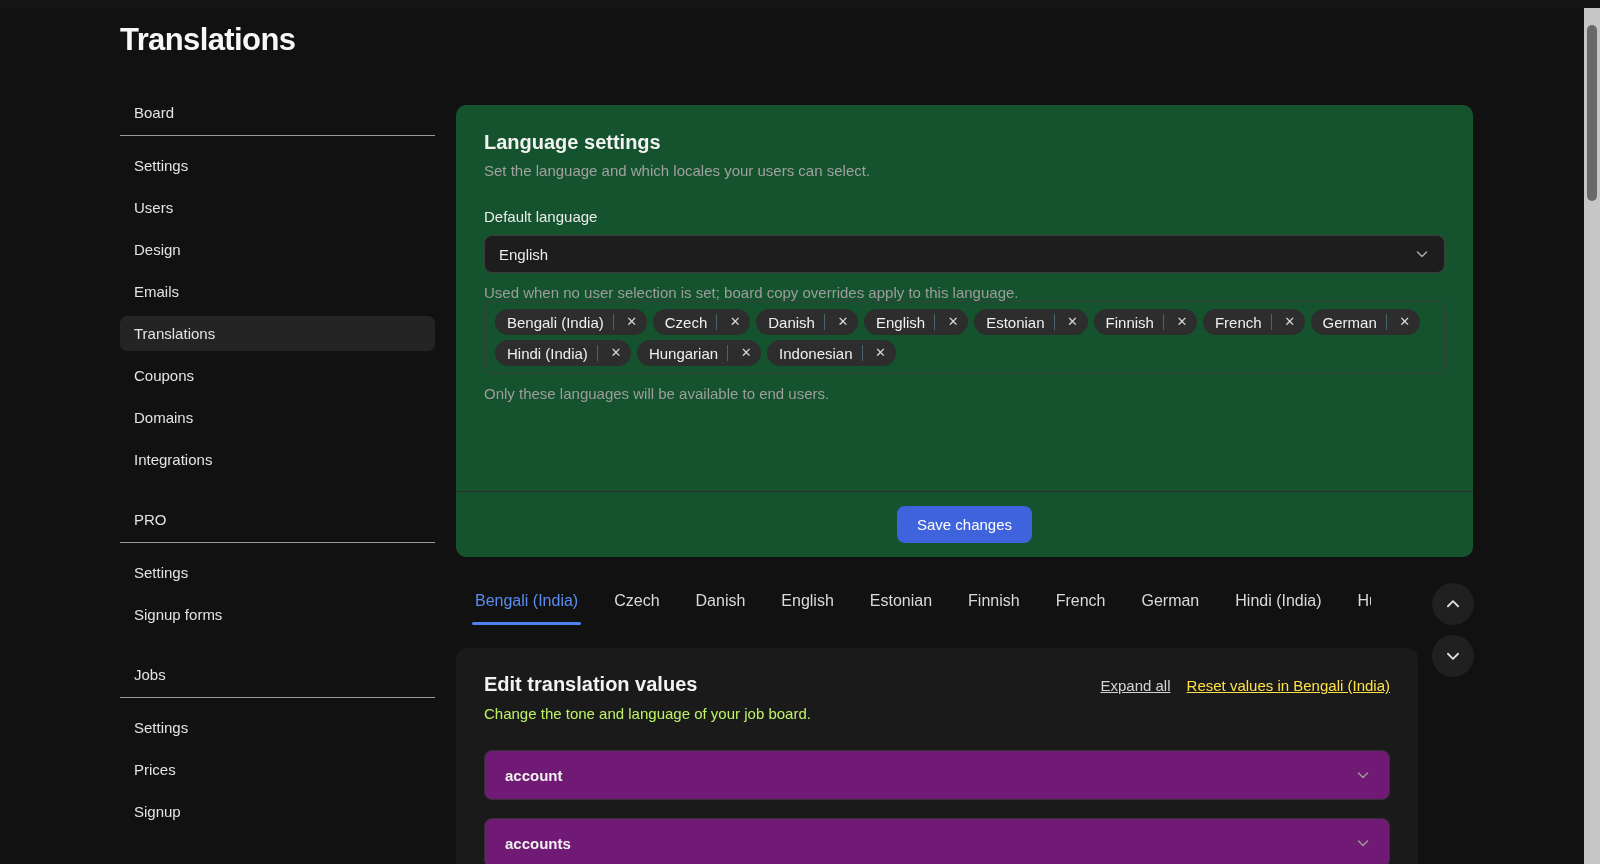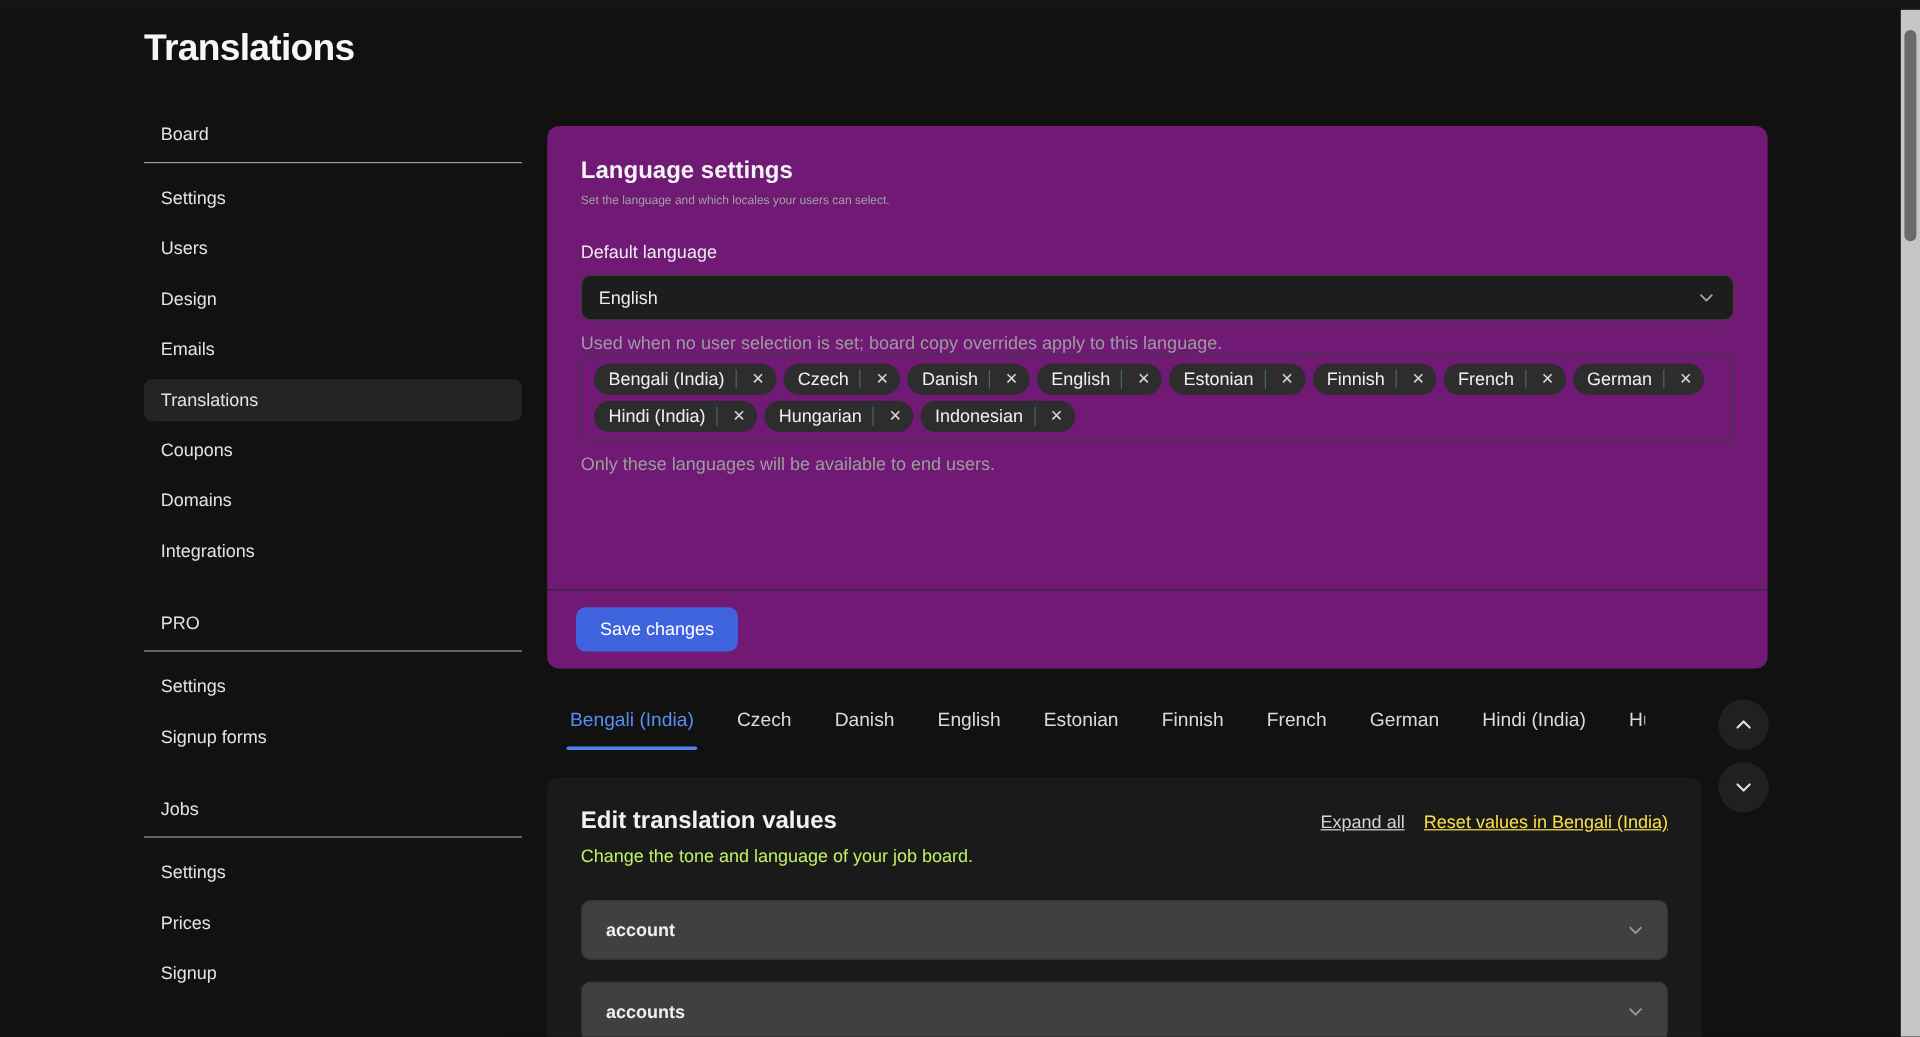--- a/index.html
+++ b/index.html
@@ -28,24 +28,24 @@
   .sb-item {
     font-size:15px; color:#e3e3e3; padding:9px 14px; margin-bottom:7px;
     border-radius:7px; cursor:pointer;
   }
   .sb-item.active { background:#242424; }
   .sb-section { margin-bottom:30px; }
 
   
   .card {
     position:absolute; left:456px; top:105px; width:1017px; height:452px;
-    background:#701a75; border-radius:10px; padding:26px 28px;
+    background:#14532d; border-radius:10px; padding:26px 28px;
   }
   .card h2 { font-size:20px; font-weight:700; color:#f2f2f2; margin-bottom:8px; }
-  .card .sub { font-size:10px; color:#a1a1a1; }
+  .card .sub { font-size:15px; color:#a1a1a1; }
   .field-label { font-size:15px; font-weight:500; color:#ececec; margin-top:29px; margin-bottom:10px; }
   .select {
     height:38px; border:1px solid #3d3d3d; border-radius:8px; background:#1d1d1e;
     display:flex; align-items:center; justify-content:space-between;
     padding:0 14px; font-size:15px; color:#ececec; cursor:pointer;
   }
   .helper { font-size:15px; color:#9d9d9d; margin-top:11px; }
   .chipbox {
     border:1px solid #3d3d3d; border-radius:8px; padding:7px 10px;
     display:flex; flex-wrap:wrap; gap:5px 6px; min-height:60px; align-content:flex-start;
@@ -56,21 +56,21 @@
   }
   .chip .lbl { font-size:15px; color:#f0f0f0; }
   .chip .sep { width:1px; height:16px; background:#47666c; margin:0 7px 0 9px; }
   .chip .x {
     width:22px; height:22px; border:none; background:transparent; color:#d6d6d6;
     font-size:13px; line-height:22px; text-align:center; cursor:pointer; border-radius:50%;
     font-family:"Liberation Sans", sans-serif; padding:0;
   }
   .card-footer {
     position:absolute; left:0; right:0; bottom:0; height:66px;
-    border-top:1px solid #2b2b2b; display:flex; justify-content:flex-start; align-items:center;
+    border-top:1px solid #2b2b2b; display:flex; justify-content:center; align-items:center;
     padding:16px 24px;
   }
   .btn-primary {
     background:#3e63dd; color:#fff; font-size:15px; font-weight:500;
     border:none; border-radius:8px; padding:10px 20px; cursor:pointer;
     font-family:"Liberation Sans", sans-serif;
   }
 
   
   .tabs {
@@ -94,21 +94,21 @@
   .panel-head { display:flex; justify-content:space-between; align-items:baseline; }
   .panel h2 { font-size:20px; font-weight:700; color:#f2f2f2; }
   .panel .links { display:flex; gap:16px; font-size:15px; }
   .link-plain { color:#d4d4d4; text-decoration:underline; cursor:pointer; }
   .link-danger { color:#fde047; text-decoration:underline; cursor:pointer; }
   .panel .sub { font-size:15px; color:#bef264; margin-top:9px; }
   .acc-list { margin-top:28px; }
   .acc-row {
     height:50px; border:1px solid #333334; border-radius:8px; margin-bottom:18px;
     display:flex; align-items:center; justify-content:space-between; padding:0 18px 0 20px;
-    cursor:pointer; background:#404040;gap:24px;
+    cursor:pointer; background:#701a75;gap:24px;
   }
   .acc-row .lbl { font-size:15px; font-weight:700; color:#f0f0f0; }
 
   
   .fab {
     position:absolute; width:42px; height:42px; border-radius:50%;
     background:#202021; border:none; cursor:pointer;
     display:flex; align-items:center; justify-content:center;
   }
   .fab-up { left:1432px; top:583px; }

